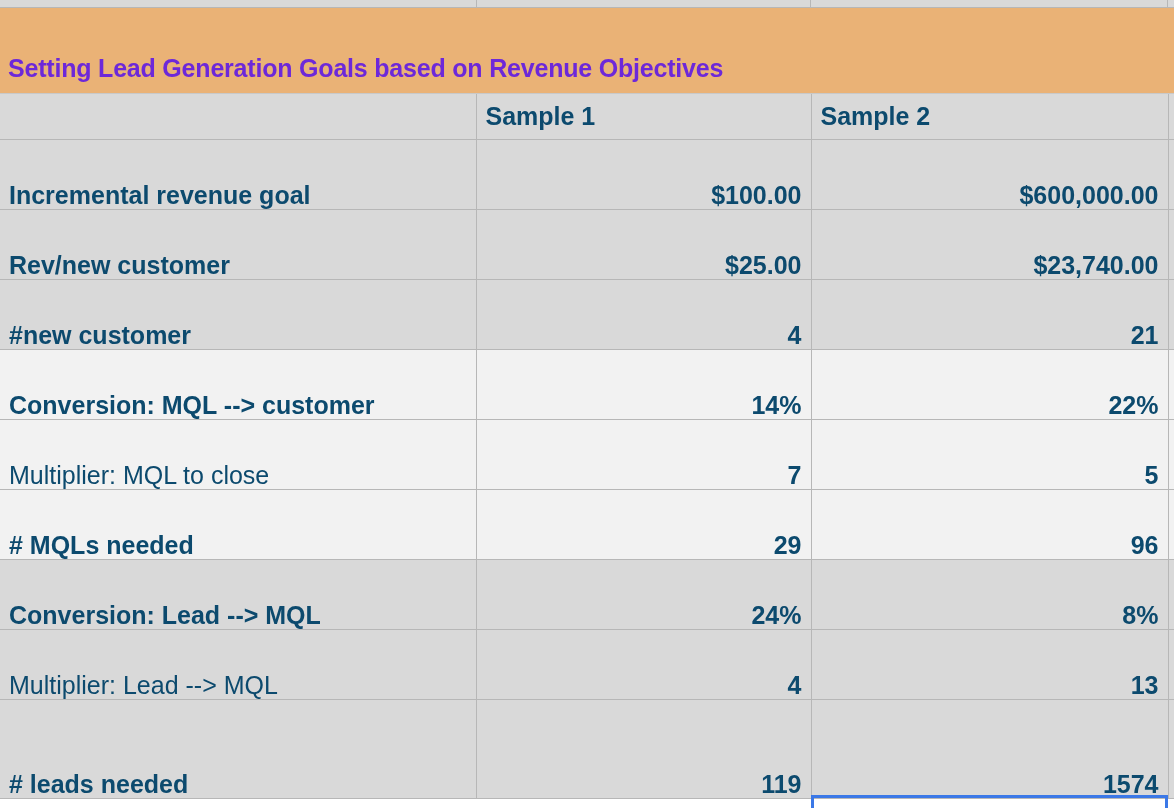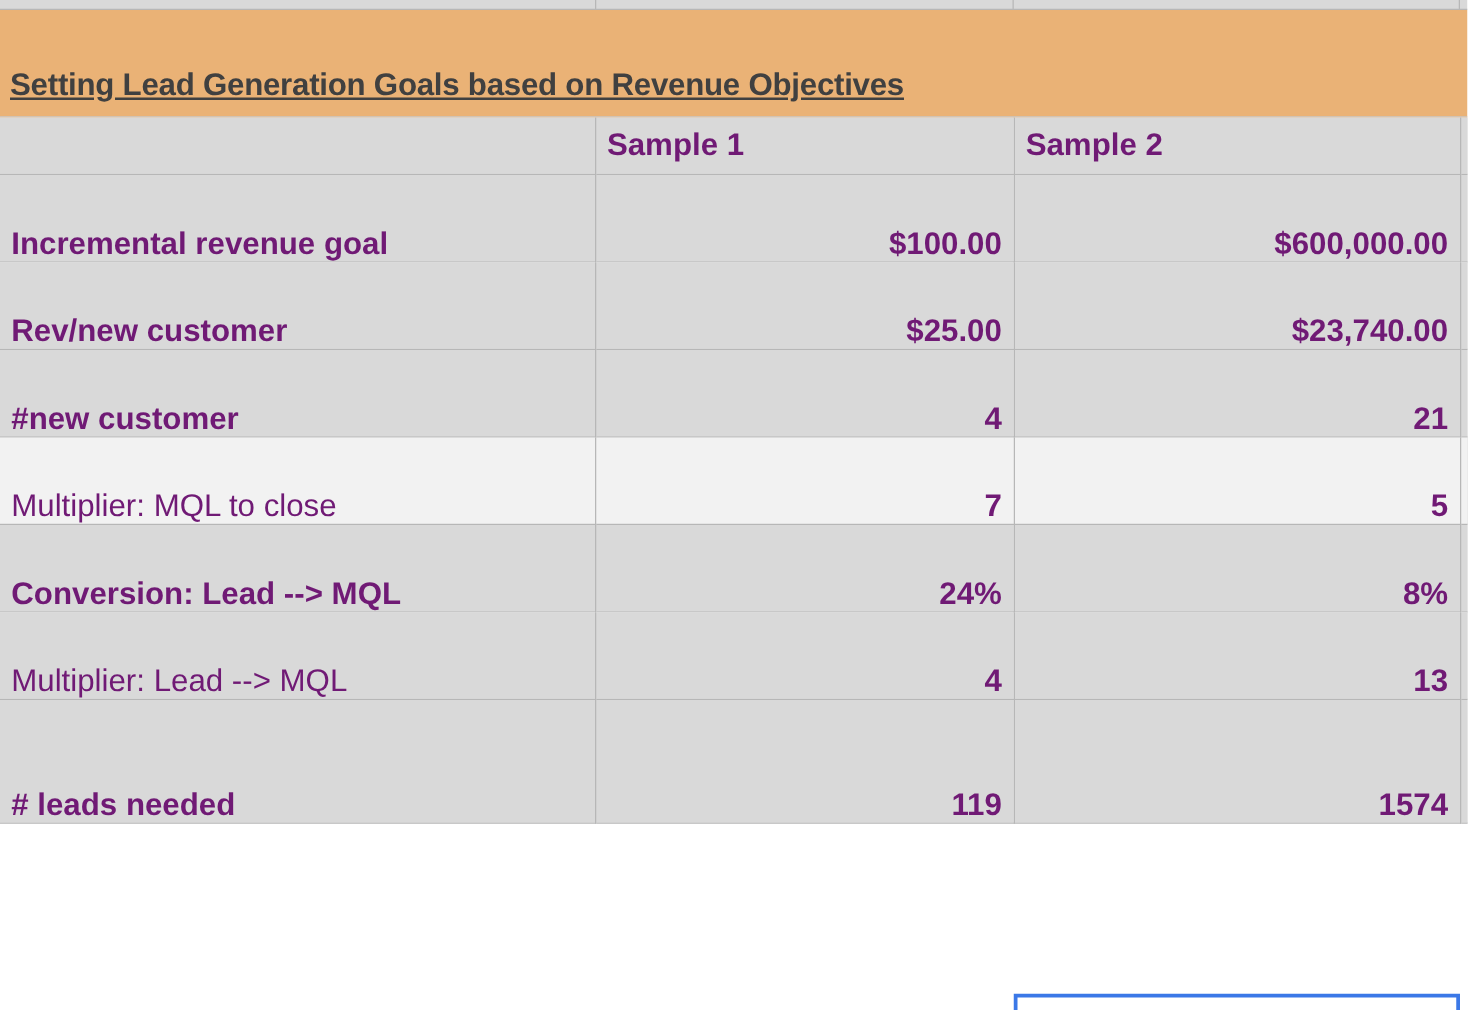--- a/index.html
+++ b/index.html
@@ -57,38 +57,37 @@
     height: 86px;
     background: #eab276;
     box-sizing: border-box;
     border-bottom: 1px solid #c9c9c9;
     display: flex;
     align-items: flex-end;
   }
   .title-text {
     font-size: 25px;
     font-weight: bold;
-    color: #404040;
+    color: #6d28d9;
     padding: 0 0 12px 8px;
     line-height: 1;
     letter-spacing: -0.2px;
     white-space: nowrap;
-    text-decoration: underline;
   }
 
   
   table.grid {
     position: absolute;
     left: 0;
     top: 94px;
     border-collapse: collapse;
     table-layout: fixed;
     width: 1174px;
     font-size: 25px;
-    color: #701a75;
+    color: #0c4a6e;
   }
   table.grid col.c-label { width: 476px; }
   table.grid col.c-s1    { width: 335px; }
   table.grid col.c-s2    { width: 357px; }
   table.grid col.c-edge  { width: 6px; }
 
   table.grid td {
     border-right: 1px solid #b7b7b7;
     border-bottom: 1px solid #b7b7b7;
     padding: 0 9px;
@@ -181,28 +180,40 @@
         <td class="edge shade-dark"></td>
       </tr>
 
       <tr>
         <td class="label b shade-dark">#new customer</td>
         <td class="num b shade-dark">4</td>
         <td class="num b shade-dark">21</td>
         <td class="edge shade-dark"></td>
       </tr>
 
+      <tr>
+        <td class="label b shade-light">Conversion: MQL --&gt; customer</td>
+        <td class="num b shade-light">14%</td>
+        <td class="num b shade-light">22%</td>
+        <td class="edge shade-light"></td>
+      </tr>
 
       <tr>
         <td class="label reg shade-light">Multiplier: MQL to close</td>
         <td class="num b shade-light">7</td>
         <td class="num b shade-light">5</td>
         <td class="edge shade-light"></td>
       </tr>
 
+      <tr>
+        <td class="label b shade-light"># MQLs needed</td>
+        <td class="num b shade-light">29</td>
+        <td class="num b shade-light">96</td>
+        <td class="edge shade-light"></td>
+      </tr>
 
       <tr>
         <td class="label b shade-dark">Conversion: Lead --&gt; MQL</td>
         <td class="num b shade-dark">24%</td>
         <td class="num b shade-dark">8%</td>
         <td class="edge shade-dark"></td>
       </tr>
 
       <tr>
         <td class="label reg shade-dark">Multiplier: Lead --&gt; MQL</td>

